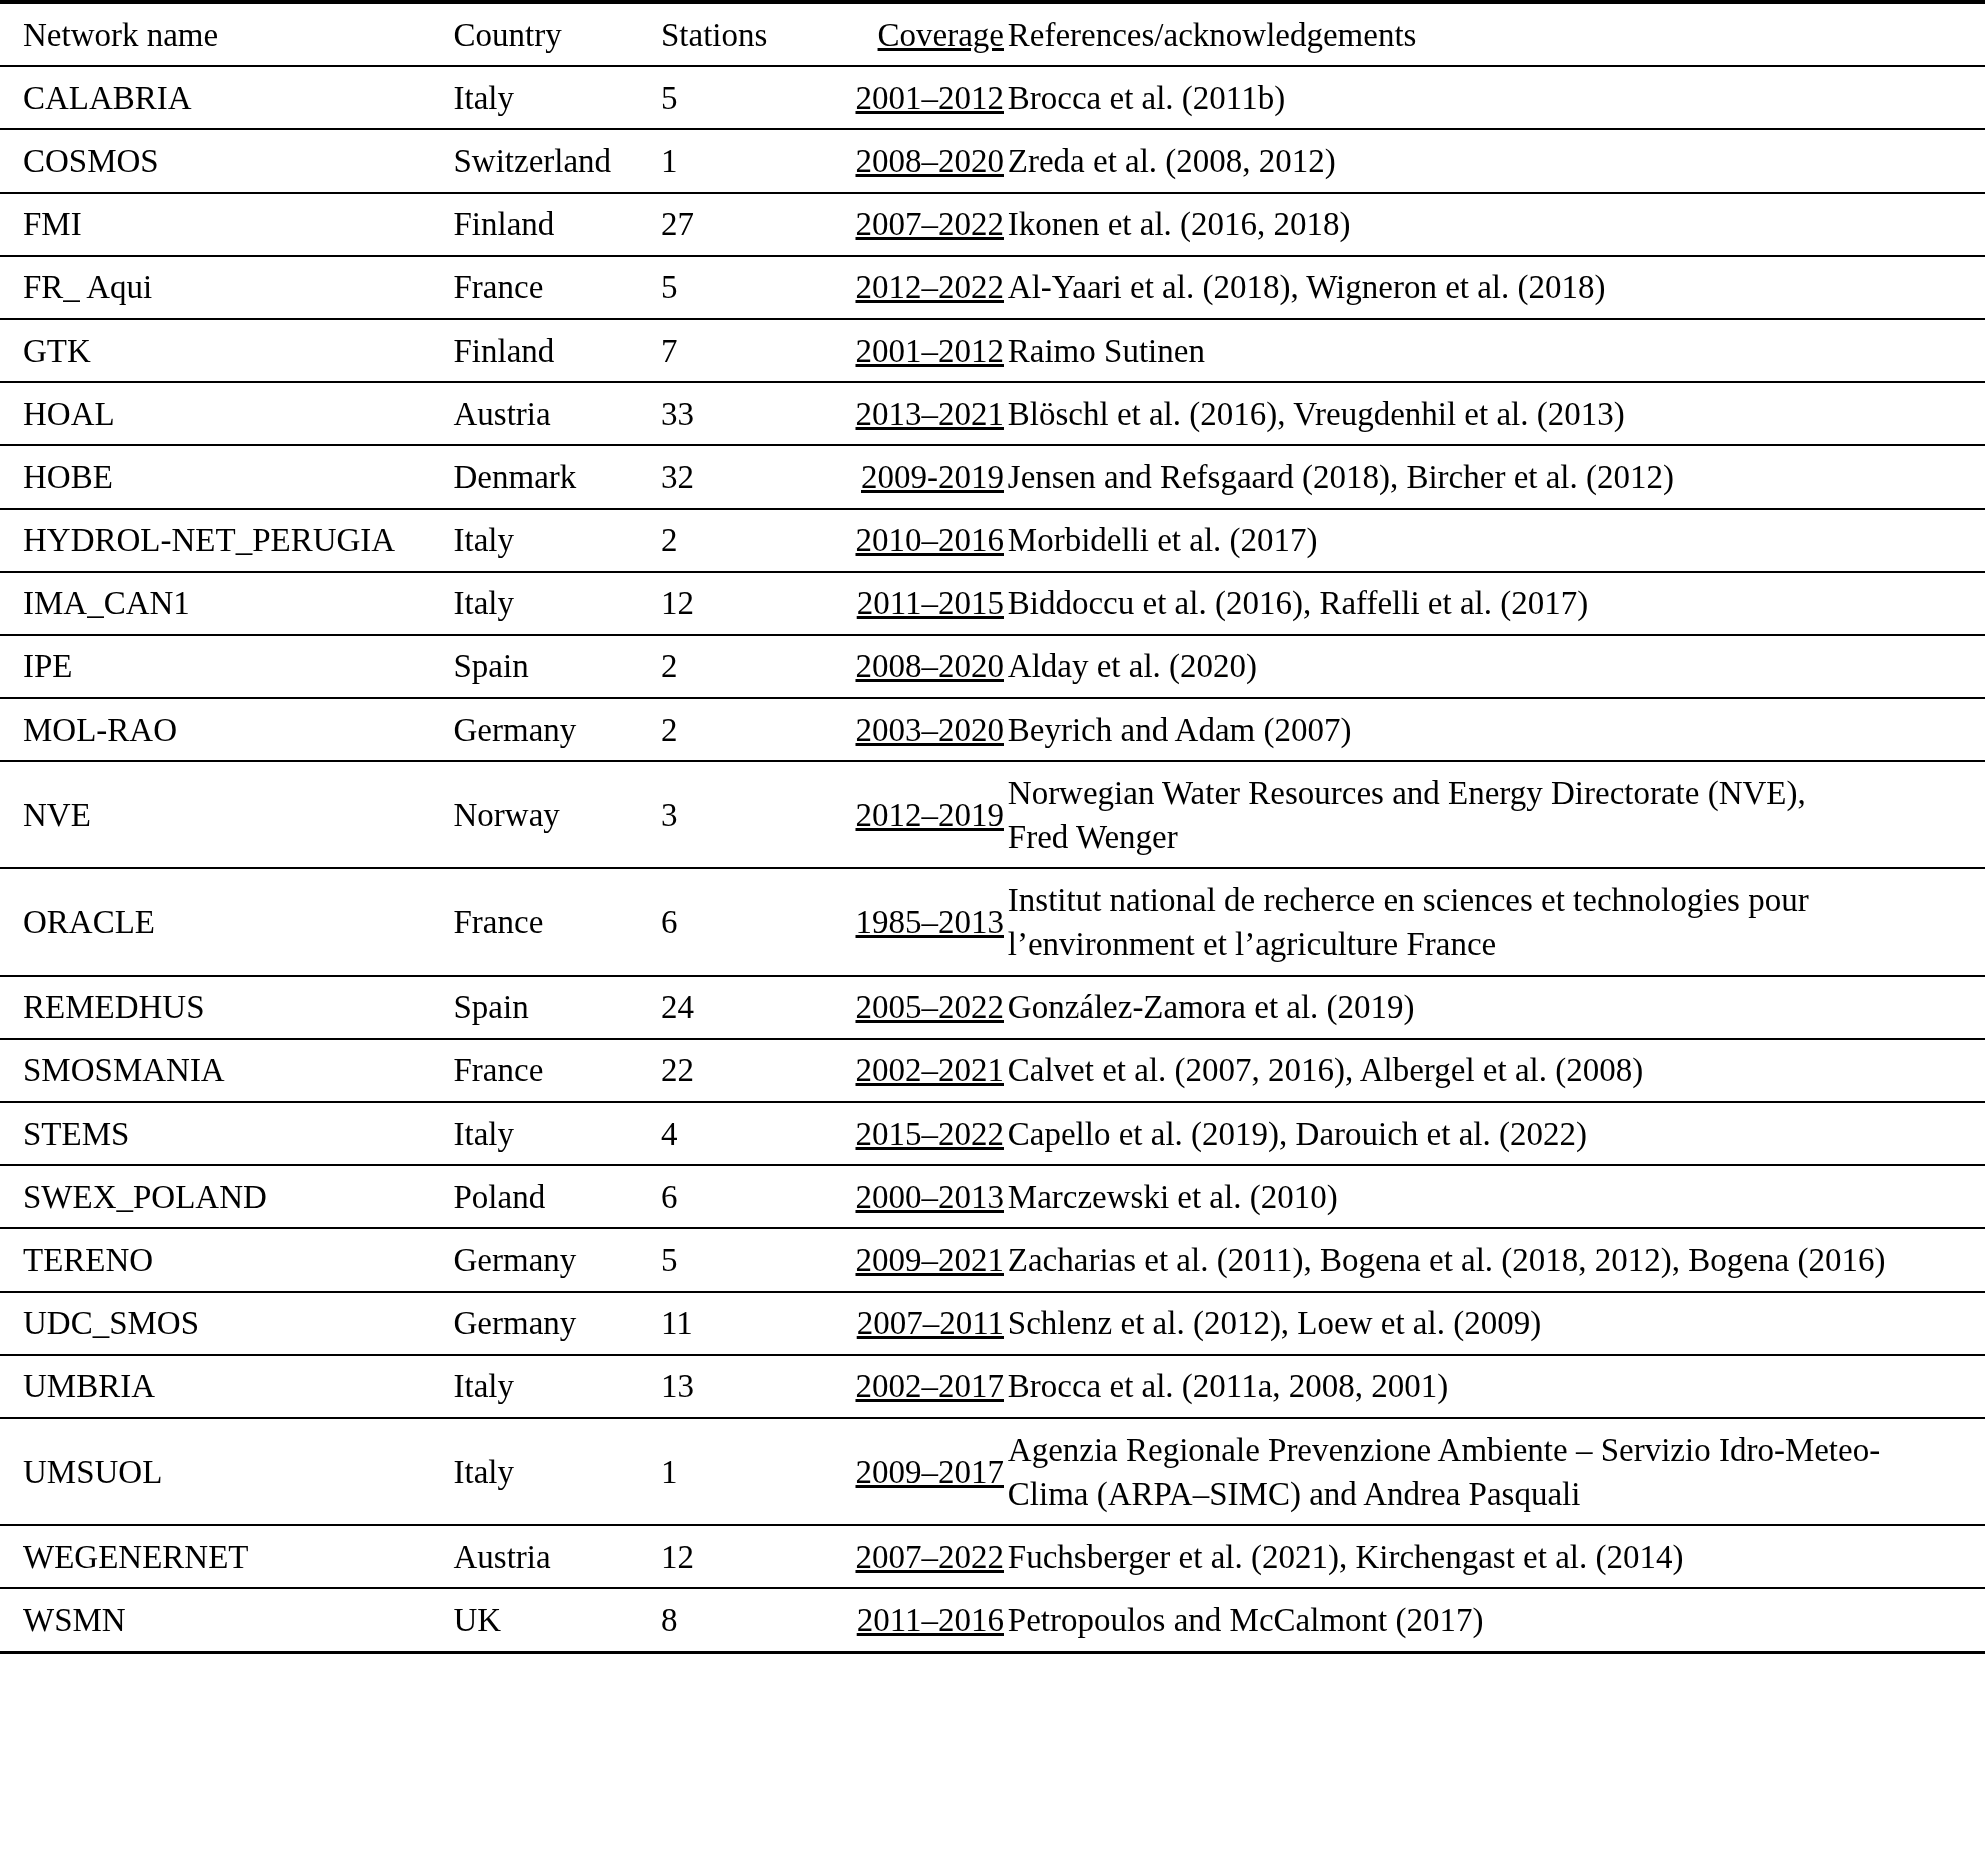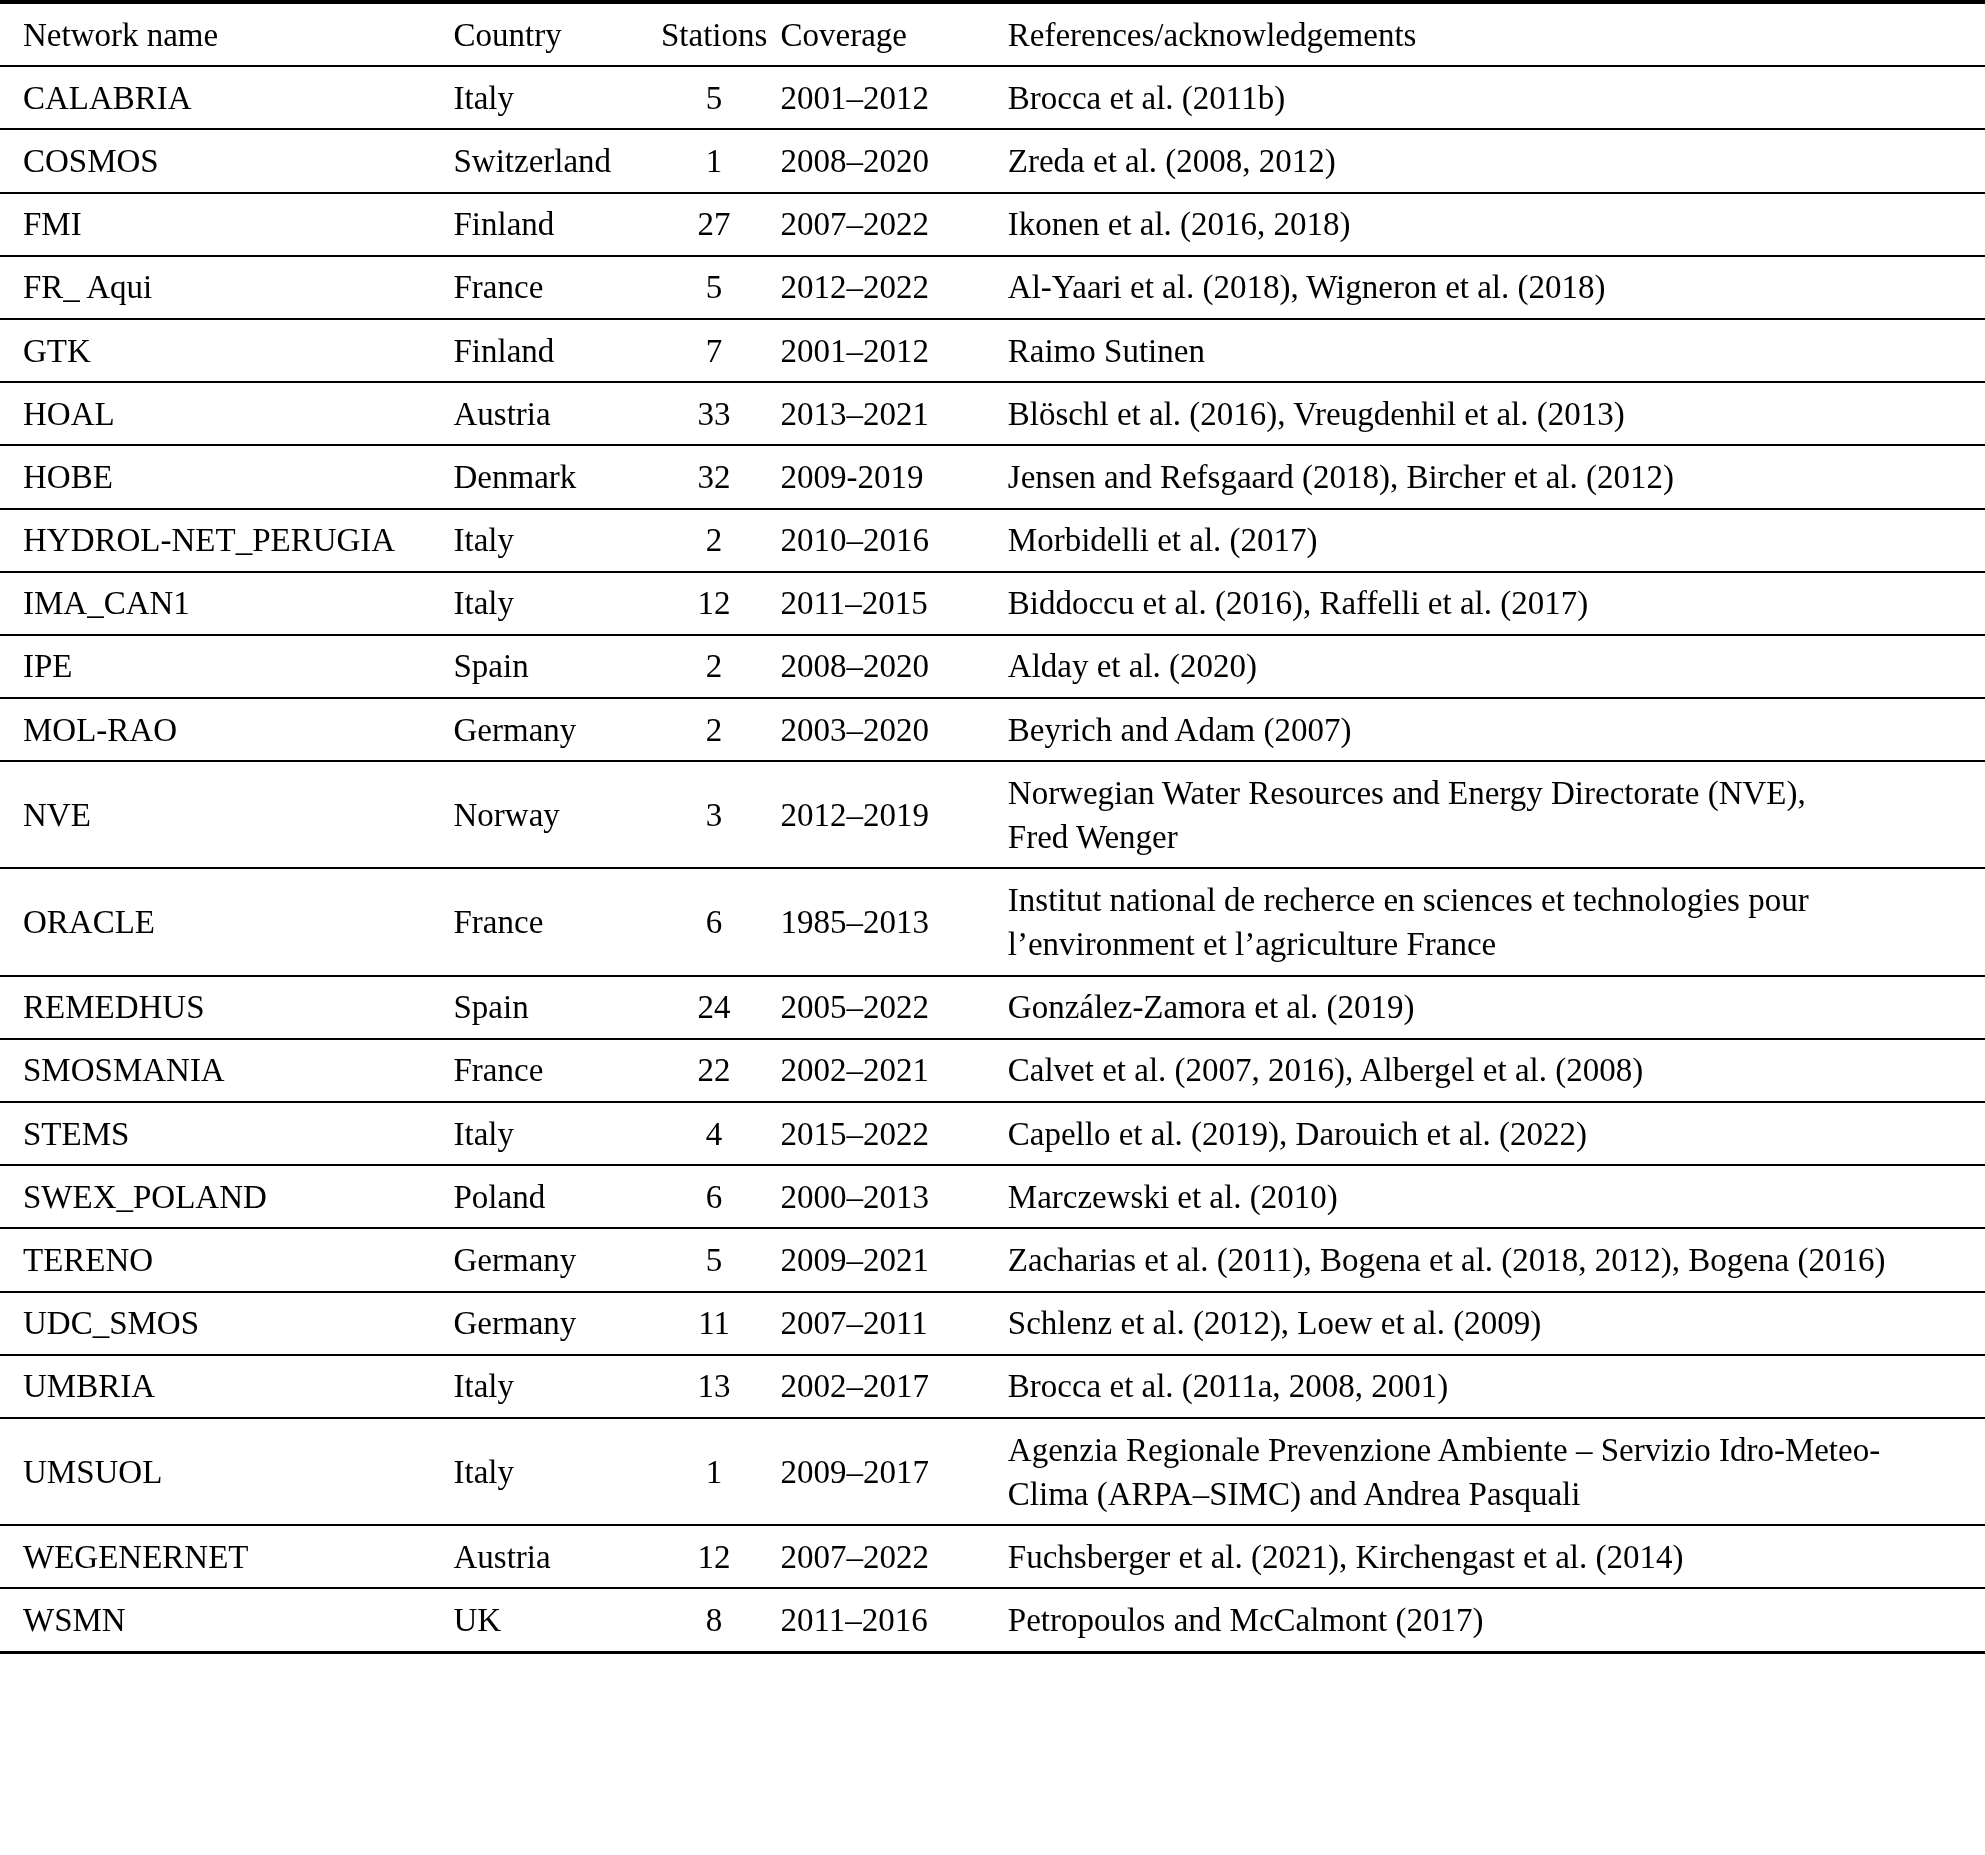--- a/index.html
+++ b/index.html
@@ -33,22 +33,22 @@
 
   th, td {
     font-weight: normal;
     text-align: left;
     vertical-align: middle;
     padding: 8.6px 0;
     overflow: hidden;
   }
   .cell-network    { padding-left: 23px; }
   .cell-country    { padding-left: 11.5px; }
-  .cell-stations   { text-align: center; padding-right: 1.9px; margin-left: 47px; }
-  .cell-coverage   { text-align: left; padding-left: 11.5px; }
+  .cell-stations   { text-align: left; padding-right: 1.9px; margin-left: 47px; }
+  .cell-coverage   { text-align: right; padding-left: 11.5px; text-decoration: underline; }
   .cell-references { padding-left: 3.8px; padding-right: 5px; white-space: pre-line; }
 </style>
 </head>
 <body>
 
 <table class="networks">
   <colgroup>
     <col class="c-network">
     <col class="c-country">
     <col class="c-stations">

